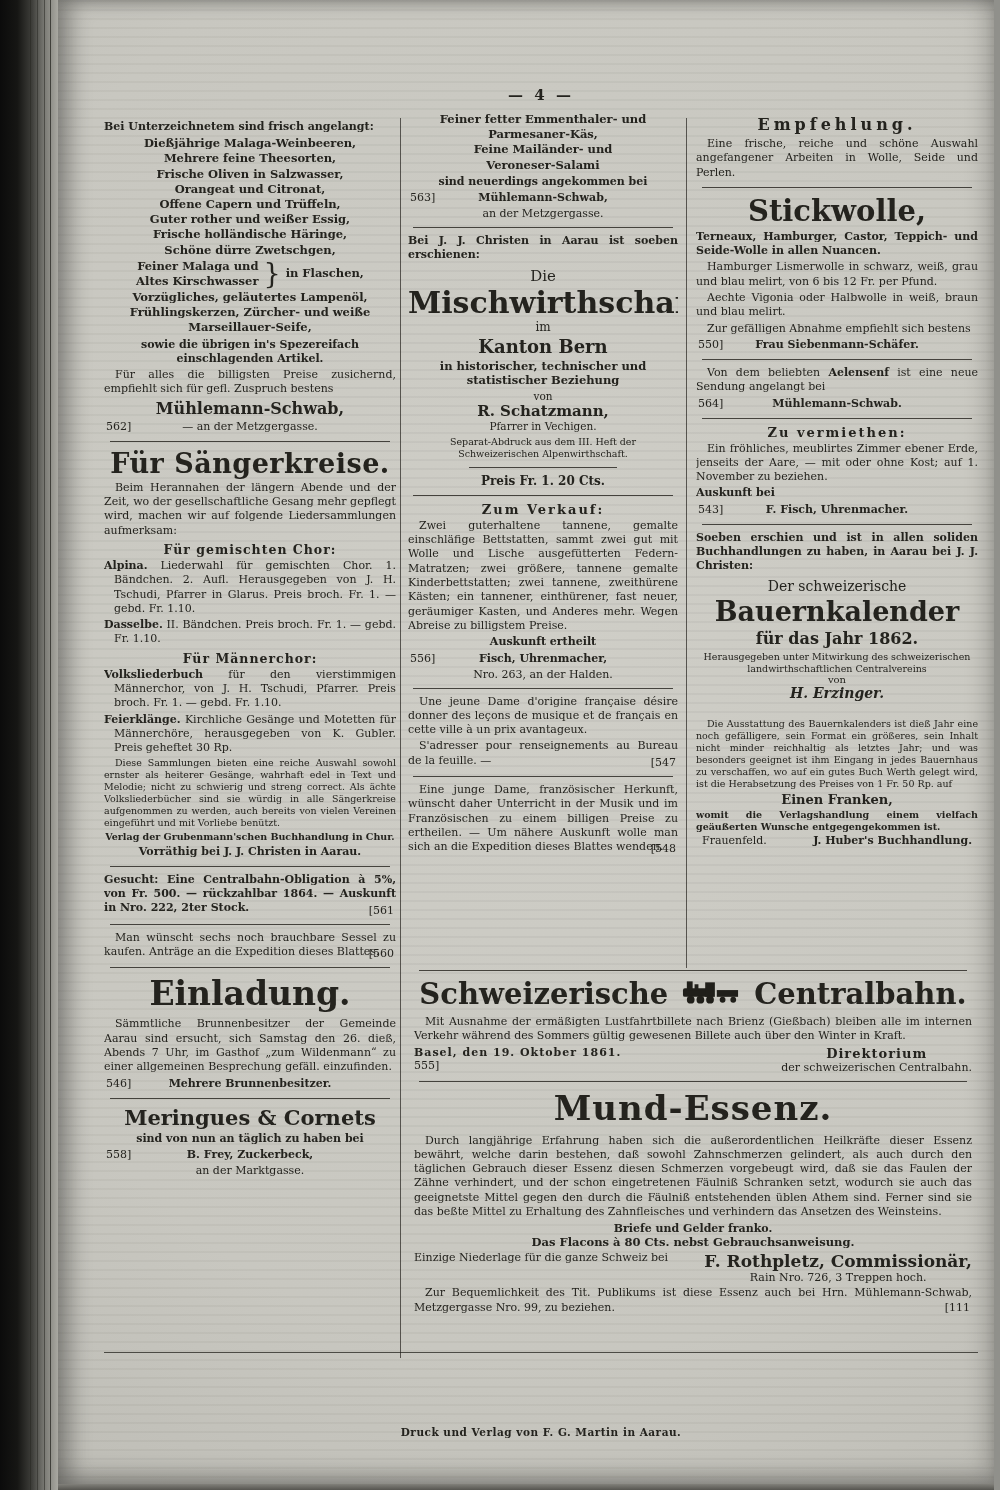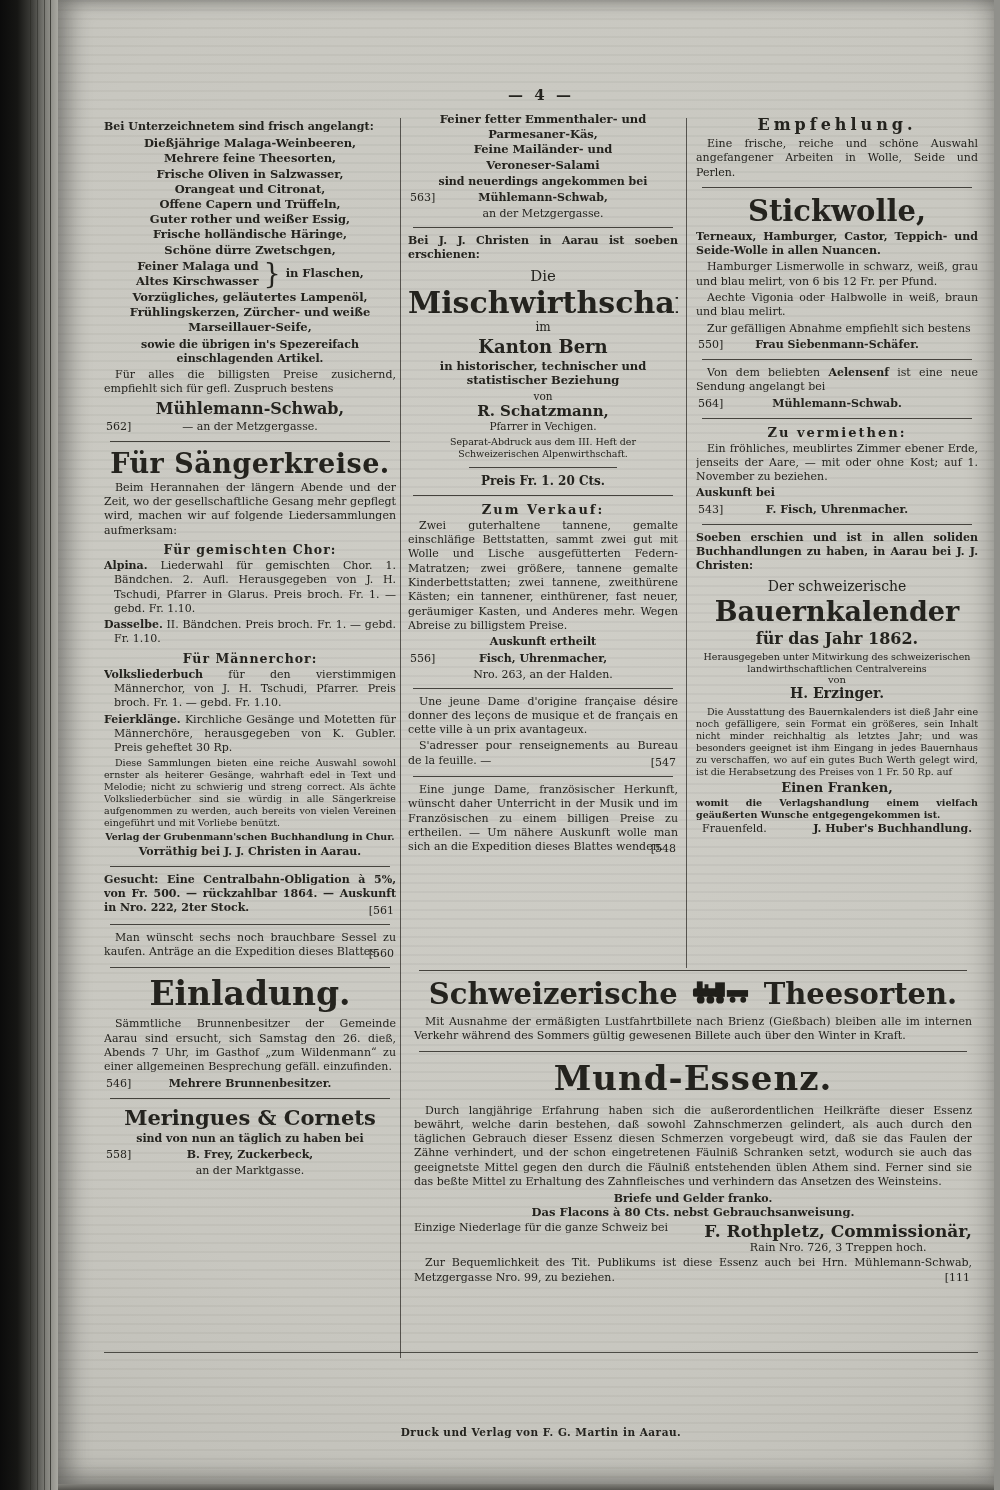--- a/index.html
+++ b/index.html
@@ -292,21 +292,21 @@
 
       <div class="ru"></div>
 
       <section>
         <p class="p np">Soeben erschien und ist in allen soliden Buchhandlungen zu haben, in Aarau bei J. J. Christen:</p>
         <div class="c" style="font-size:14px; margin-top:4px;">Der schweizerische</div>
         <div class="h-bauern">Bauernkalender</div>
         <div class="c b" style="font-size:16px; margin-bottom:3px;">für das Jahr 1862.</div>
         <div class="c sm">Herausgegeben unter Mitwirkung des schweizerischen landwirthschaftlichen Centralvereins</div>
         <div class="c" style="font-size:10px;">von</div>
-        <div class="c b" style="font-size:14px; margin-bottom:5px;">H. Erzinger.</div>
+        <div class="c b" style="font-size:14px; margin-bottom:17px;font-style:italic;">H. Erzinger.</div>
         <p class="p sm">Die Ausstattung des Bauernkalenders ist dieß Jahr eine noch gefälligere, sein Format ein größeres, sein Inhalt nicht minder reichhaltig als letztes Jahr; und was besonders geeignet ist ihm Eingang in jedes Bauernhaus zu verschaffen, wo auf ein gutes Buch Werth gelegt wird, ist die Herabsetzung des Preises von 1 Fr. 50 Rp. auf</p>
         <div class="c b" style="font-size:13px; margin:2px 0;">Einen Franken,</div>
         <p class="p sm np">womit die Verlagshandlung einem vielfach geäußerten Wunsche entgegengekommen ist.</p>
         <div class="flexrow">
           <span>Frauenfeld.</span>
           <span class="b">J. Huber's Buchhandlung.</span>
         </div>
       </section>
     </div>
 
@@ -325,23 +325,33 @@
               <rect x="24" y="3" width="10" height="15"></rect>
               <circle cx="9" cy="21" r="4"></circle>
                   <circle cx="19" cy="21" r="4"></circle>
                   <circle cx="29" cy="21" r="4"></circle>
               <rect x="36" y="11" width="22" height="7"></rect>
               <circle cx="42" cy="21" r="3"></circle>
                   <circle cx="53" cy="21" r="3"></circle>
             </g>
               </svg>
           </span>
-          <span class="h-central">Theesorten.</span>
+          <span class="h-central">Centralbahn.</span>
         </div>
         <p class="p" style="margin:0 6px;">Mit Ausnahme der ermäßigten Lustfahrtbillete nach Brienz (Gießbach) bleiben alle im internen Verkehr während des Sommers gültig gewesenen Billete auch über den Winter in Kraft.</p>
+        <div class="flexrow">
+          <span>
+            <span class="b" style="letter-spacing:1px;">Basel, den 19. Oktober 1861.</span><br>
+            <span>555]</span>
+          </span>
+          <span class="right">
+            <span class="b" style="font-size:13px; letter-spacing:1px;">Direktorium</span><br>
+            <span>der schweizerischen Centralbahn.</span>
+          </span>
+        </div>
       </section>
 
       <div class="ru"></div>
 
       <section>
         <div class="h-mund">Mund-Essenz.</div>
         <p class="p" style="margin:0 6px;">Durch langjährige Erfahrung haben sich die außerordentlichen Heilkräfte dieser Essenz bewährt, welche darin bestehen, daß sowohl Zahnschmerzen gelindert, als auch durch den täglichen Gebrauch dieser Essenz diesen Schmerzen vorgebeugt wird, daß sie das Faulen der Zähne verhindert, und der schon eingetretenen Fäulniß Schranken setzt, wodurch sie auch das geeignetste Mittel gegen den durch die Fäulniß entstehenden üblen Athem sind. Ferner sind sie das beßte Mittel zu Erhaltung des Zahnfleisches und verhindern das Ansetzen des Weinsteins.</p>
         <div class="c b" style="font-size:11px; margin-top:3px;">Briefe und Gelder franko.</div>
         <div class="c b" style="font-size:11.5px;">Das Flacons à 80 Cts. nebst Gebrauchsanweisung.</div>
         <div class="flexrow">

